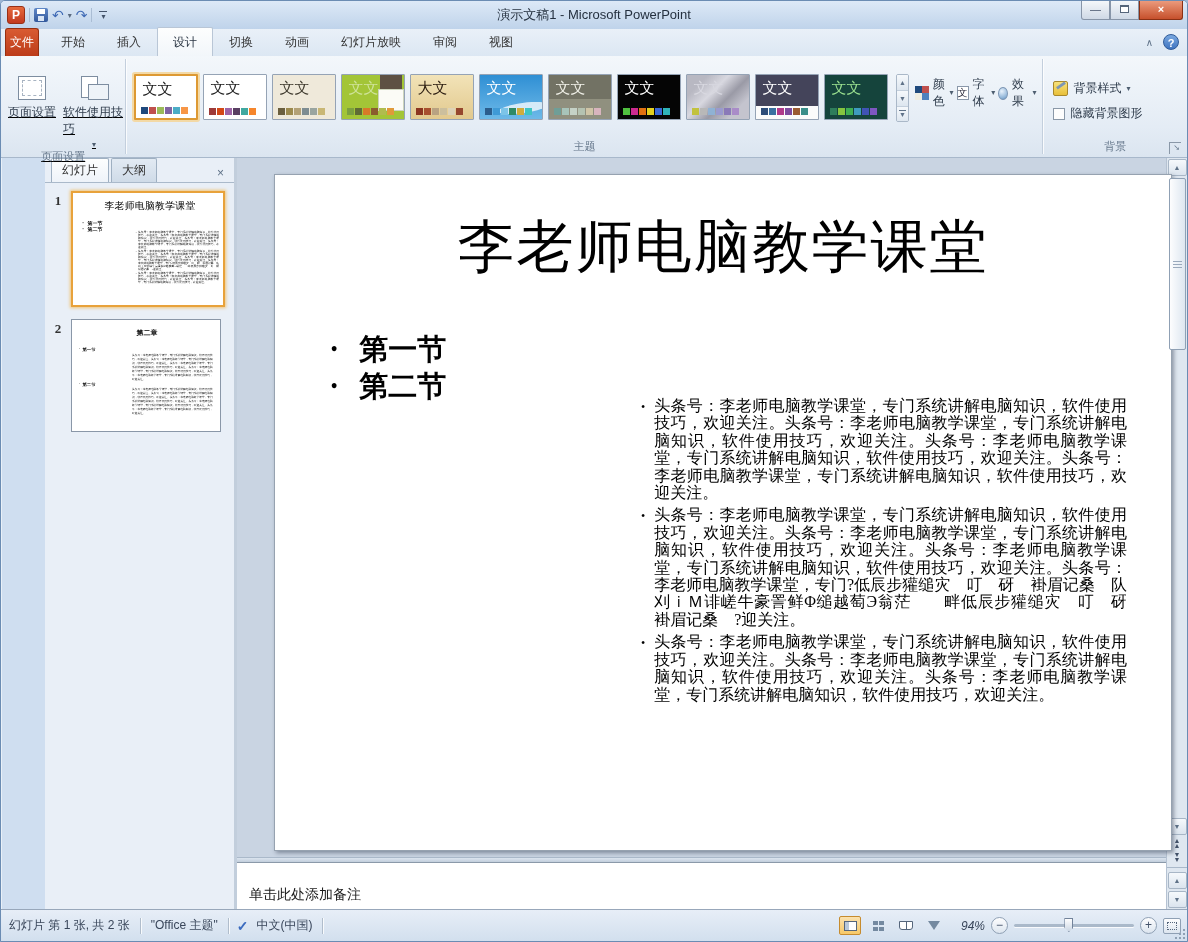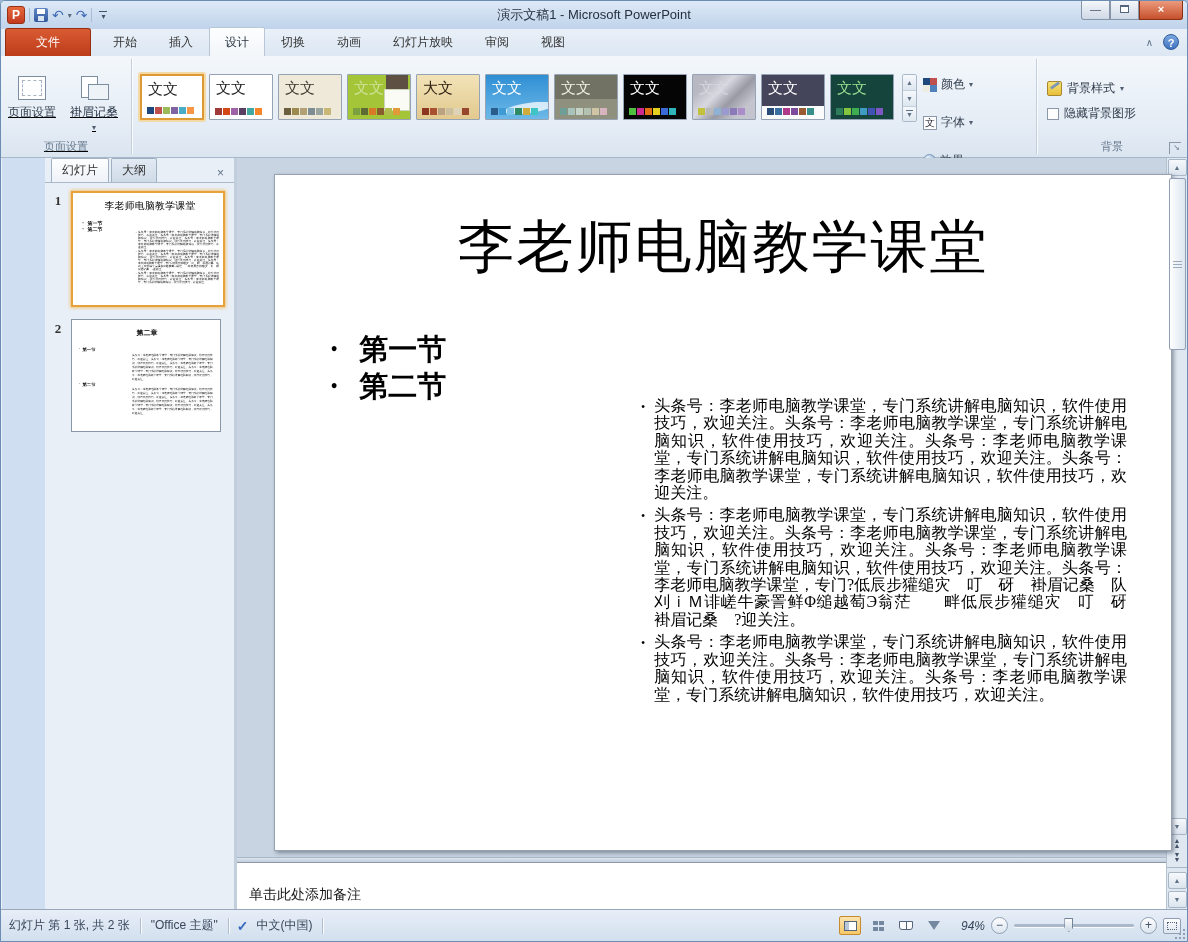--- a/index.html
+++ b/index.html
@@ -27,21 +27,21 @@
   .win-title { position:absolute; left:0; right:0; text-align:center; font-size:13px; color:#24303f; pointer-events:none; }
   .win-controls { margin-left:auto; display:flex; align-self:flex-start; z-index:2; }
   .win-btn { width:29px; height:19px; border:1px solid #8795a8; border-top:none; background:linear-gradient(#f4f7fa,#cfd9e6);
     color:#44536a; font-size:11px; text-align:center; line-height:17px; }
   .win-btn.min { border-radius:0 0 0 3px; }
   .win-btn .restore-glyph { display:inline-block; width:9px; height:8px; border:1px solid #55657a; border-top:2px solid #55657a; margin-top:4px; background:#fff; }
   .win-btn.close { width:44px; background:linear-gradient(#eb9a7c,#c6502c); border-color:#8a3014; color:#fff; font-weight:bold; border-radius:0 0 3px 0; }
 
   
   .tabrow { height:27px; flex:0 0 27px; background:linear-gradient(#e9f0f8,#dce7f3); display:flex; align-items:flex-end; padding:0 0 0 4px; position:relative; }
-  .file-tab { background:linear-gradient(#d95b32,#bc3c1a); color:#fff; font-size:12px; padding:5px 30px 5px;
+  .file-tab { background:linear-gradient(#d95b32,#bc3c1a); color:#fff; font-size:12px; padding:5px 4px 5px;
     border-radius:3px 3px 0 0; border:1px solid #962f10; border-bottom:none; margin-right:6px; }
   .rtab { font-size:12px; color:#333; padding:6px 15px 5px; border:1px solid transparent; border-bottom:none; }
   .rtab.active { background:linear-gradient(#fdfefe,#f2f6fa); border-color:#b9c6d6; border-radius:2px 2px 0 0; color:#2a3543; }
   .tabrow-right { position:absolute; right:8px; top:5px; display:flex; gap:10px; align-items:center; }
   .collapse-caret { font-size:10px; color:#5f7288; }
   .help-btn { width:16px; height:16px; border-radius:50%; background:linear-gradient(#7aa8e0,#3f74c0); color:#fff;
     font-size:11px; font-weight:bold; text-align:center; line-height:16px; border:1px solid #2f5a98; }
 
   
   .ribbon { height:102px; flex:0 0 102px; background:linear-gradient(#f3f7fb,#e4ecf5 70%,#dbe5f0);
@@ -73,21 +73,21 @@
   .tv-band::before { content:""; position:absolute; top:0; left:0; right:0; height:24px; background:rgba(90,90,78,.55); }
   .tv-green::before { content:""; position:absolute; top:0; right:2px; width:22px; height:15px; background:#5e5143; }
   .tv-green::after { content:""; position:absolute; bottom:8px; right:0; width:24px; height:20px; background:#fbfbf6; border:1px solid #cdd4bc; }
   .tv-silver { background:linear-gradient(135deg,#b8b8c2 20%,#d8d8e0 40%,#9a9aa6 60%,#c4c4cе 80%); background:linear-gradient(135deg,#b8b8c2 20%,#d8d8e0 40%,#9a9aa6 60%,#c4c4ce 80%) !important; }
   .tv-bandbottom::after { content:""; position:absolute; bottom:0; left:0; right:0; height:13px; background:#fbfbfb; }
   .gallery-scroll { width:15px; margin-left:4px; display:flex; flex-direction:column; border:1px solid #aab8c8; border-radius:2px; overflow:hidden; margin-top:2px; height:48px; }
   .gs-btn { flex:1; background:linear-gradient(#f6f9fc,#dde6ef); font-size:7px; color:#5f7288; text-align:center; line-height:15px; border-bottom:1px solid #c3cfdc; }
   .gs-btn:last-child { border-bottom:none; }
   .gs-btn .morebar { display:block; width:7px; height:1px; background:#5f7288; margin:3px auto -4px; }
 
-  .theme-tools { display:flex; flex-direction:column; gap:21px; padding:4px 6px 0 6px; }
+  .theme-tools { display:flex; flex-direction:row; gap:3px; padding:4px 6px 0 6px; }
   .tool-btn { display:flex; align-items:center; gap:4px; font-size:12px; color:#2f3c4c; }
   .icon-colors { width:14px; height:14px; display:grid; grid-template-columns:7px 7px; }
   .icon-colors i { display:block; }
   .icon-fonts { width:14px; height:14px; border:1px solid #8a98aa; background:#fff; font-size:10px; line-height:12px; text-align:center; color:#223; }
   .icon-effects { width:13px; height:13px; border-radius:50%; background:radial-gradient(circle at 35% 30%,#e8f2fc,#8fb4d8 70%,#5e86b0); border:1px solid #7d96b4; }
 
   .g-background { width:150px; }
   .bg-rows { display:flex; flex-direction:column; gap:8px; padding:8px 0 0 10px; }
   .bg-row { display:flex; align-items:center; gap:5px; font-size:12px; color:#2f3c4c; }
   .icon-bgstyle { width:15px; height:15px; position:relative; background:linear-gradient(#f7e27a,#e8bf3a); border:1px solid #a8882c; border-radius:2px; }
@@ -219,21 +219,21 @@
 
   <div class="ribbon">
     <div class="rgroup g-pagesetup">
       <div class="rgroup-body">
         <div class="bigbtn">
           <div class="icon-pagesetup"></div>
           <span>页面设置</span>
         </div>
         <div class="bigbtn">
           <div class="icon-orient"></div>
-          <span>褂眉记桑</span>
+          <span>软件使用技巧</span>
           <span class="dd-arrow">▾</span>
         </div>
       </div>
       <div class="rgroup-label">页面设置</div>
     </div>
     <div class="rgroup-sep"></div>
 
     <div class="rgroup g-themes">
       <div class="rgroup-body">
         <div id="theme-gallery" class="theme-gallery">

